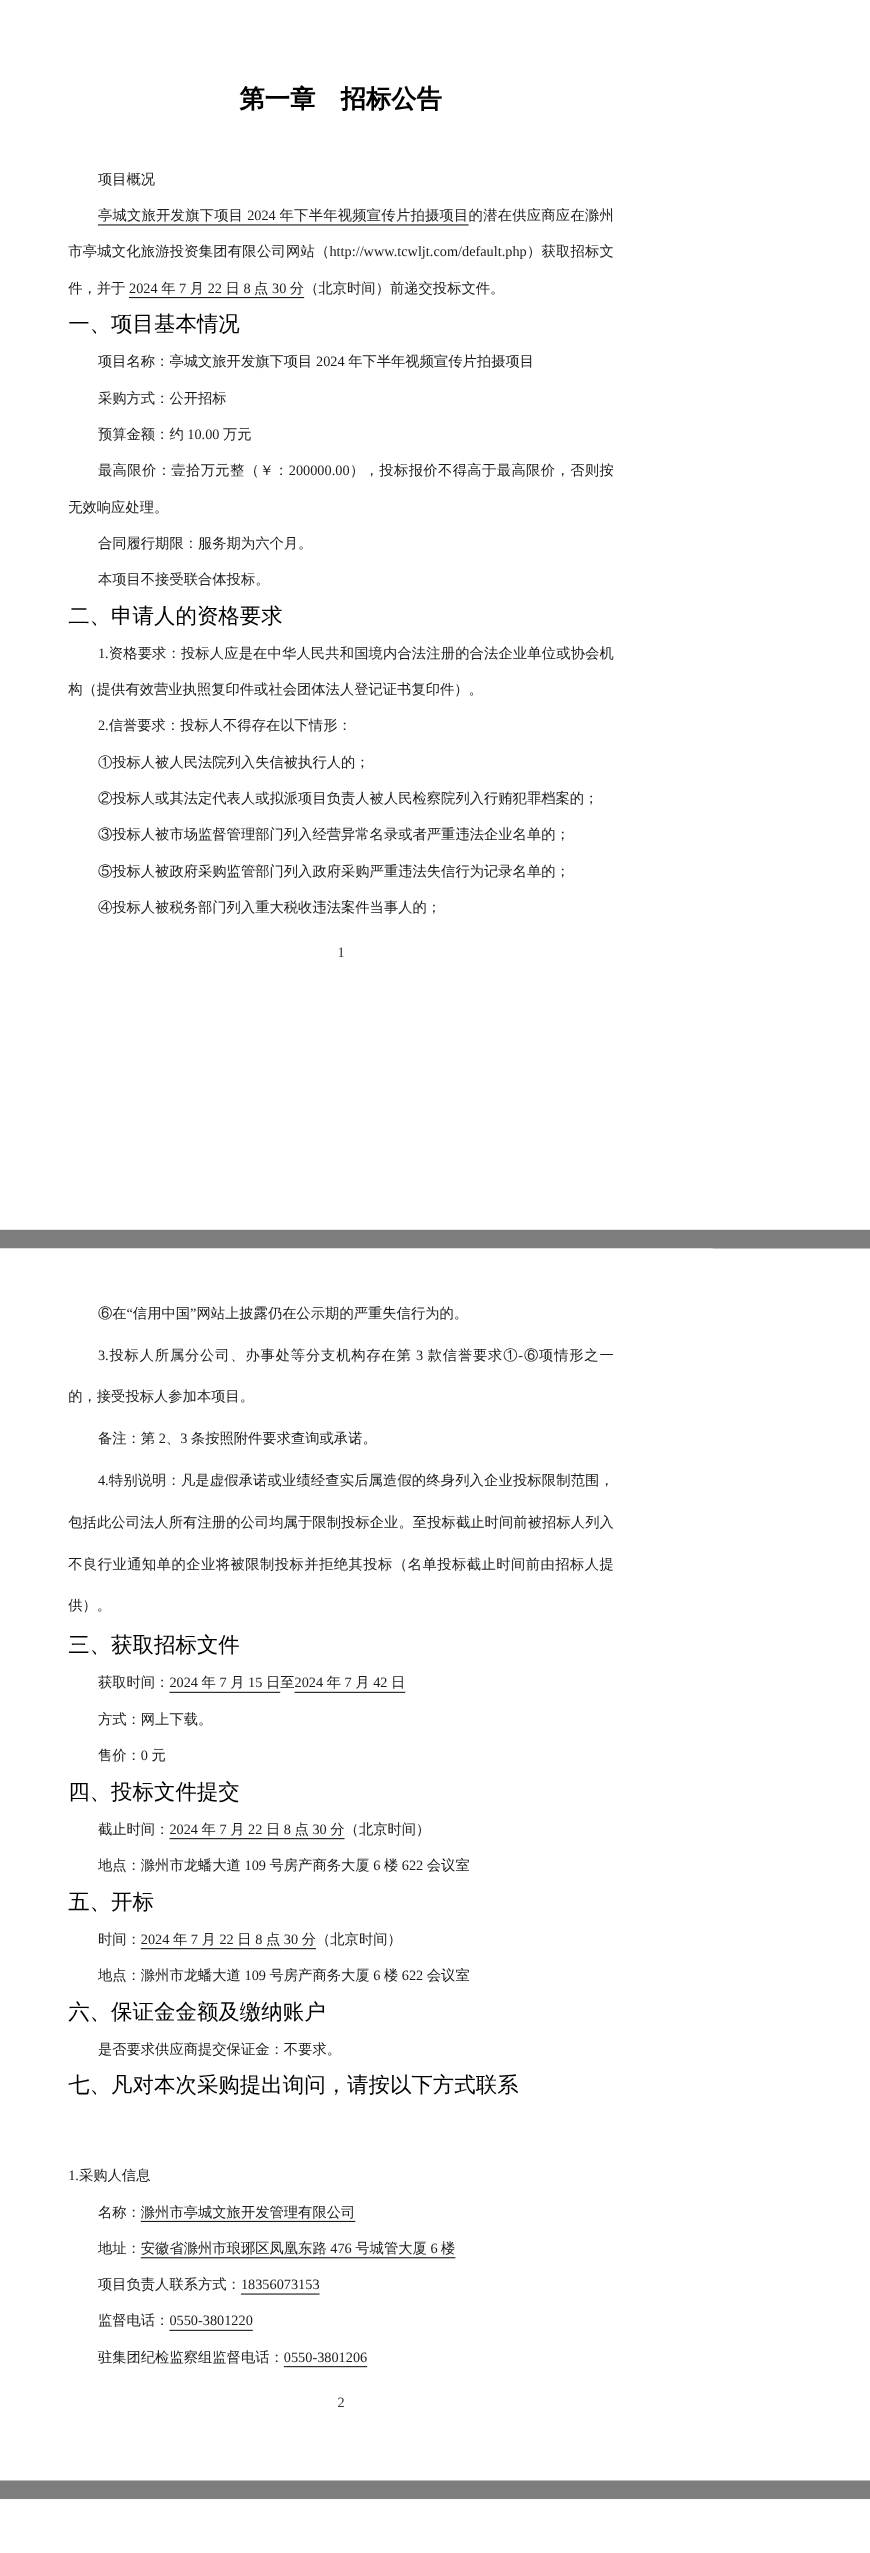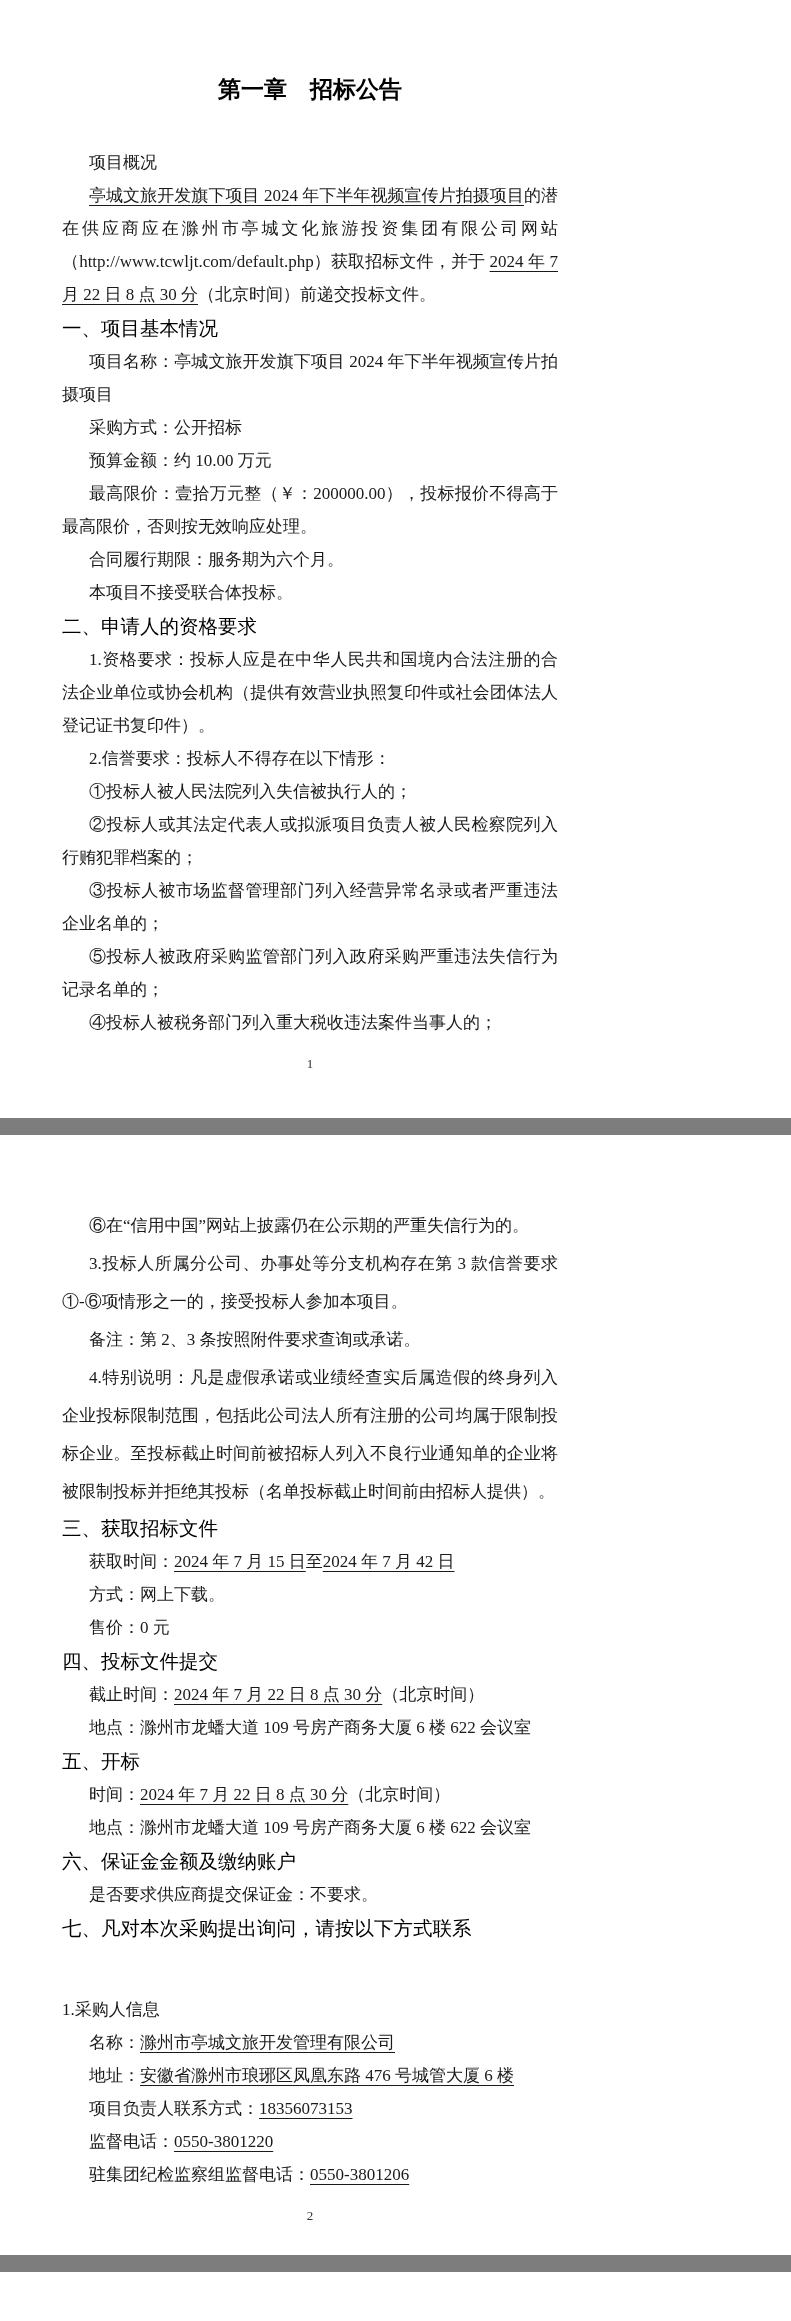--- a/index.html
+++ b/index.html
@@ -11,21 +11,21 @@
   }
   .doc { width: 791px; }
   .page {
     width: 648px;
     background: #ffffff;
     overflow: hidden;
     padding-left: 62px;
     padding-right: 90px;
   }
   .page-1 { height: 1118px; padding-top: 72px; }
-  .page-2 { height: 1120px; padding-top: 72px; }
+  .page-2 { height: 1120px; padding-top: 40px; }
   .separator {
     width: 791px;
     height: 17px;
     background: #7d7d7d;
   }
   .doc-footer { width: 791px; height: 49px; background: #ffffff; }
 
   .doc-title {
     font-family: "Liberation Sans", "DejaVu Sans", sans-serif;
     font-weight: bold;
@@ -37,21 +37,21 @@
   }
   .hd {
     font-family: "Liberation Sans", "DejaVu Sans", sans-serif;
     font-weight: normal;
     font-size: 19.5px;
     line-height: 33px;
     color: #000000;
     text-align: left;
   }
   .bl {
-    font-size: 17px;
+    font-size: 13px;
     line-height: 33px;
     text-align: justify;
     text-justify: inter-ideograph;
     text-indent: 27px;
     color: #1a1a1a;
   }
   .bl-flush { text-indent: 0; margin-top: 48px; }
   .tall .bl, .tall.bl { line-height: 38px; }
   .u { text-decoration: underline; text-underline-offset: 4px; }
   .pagenum {

